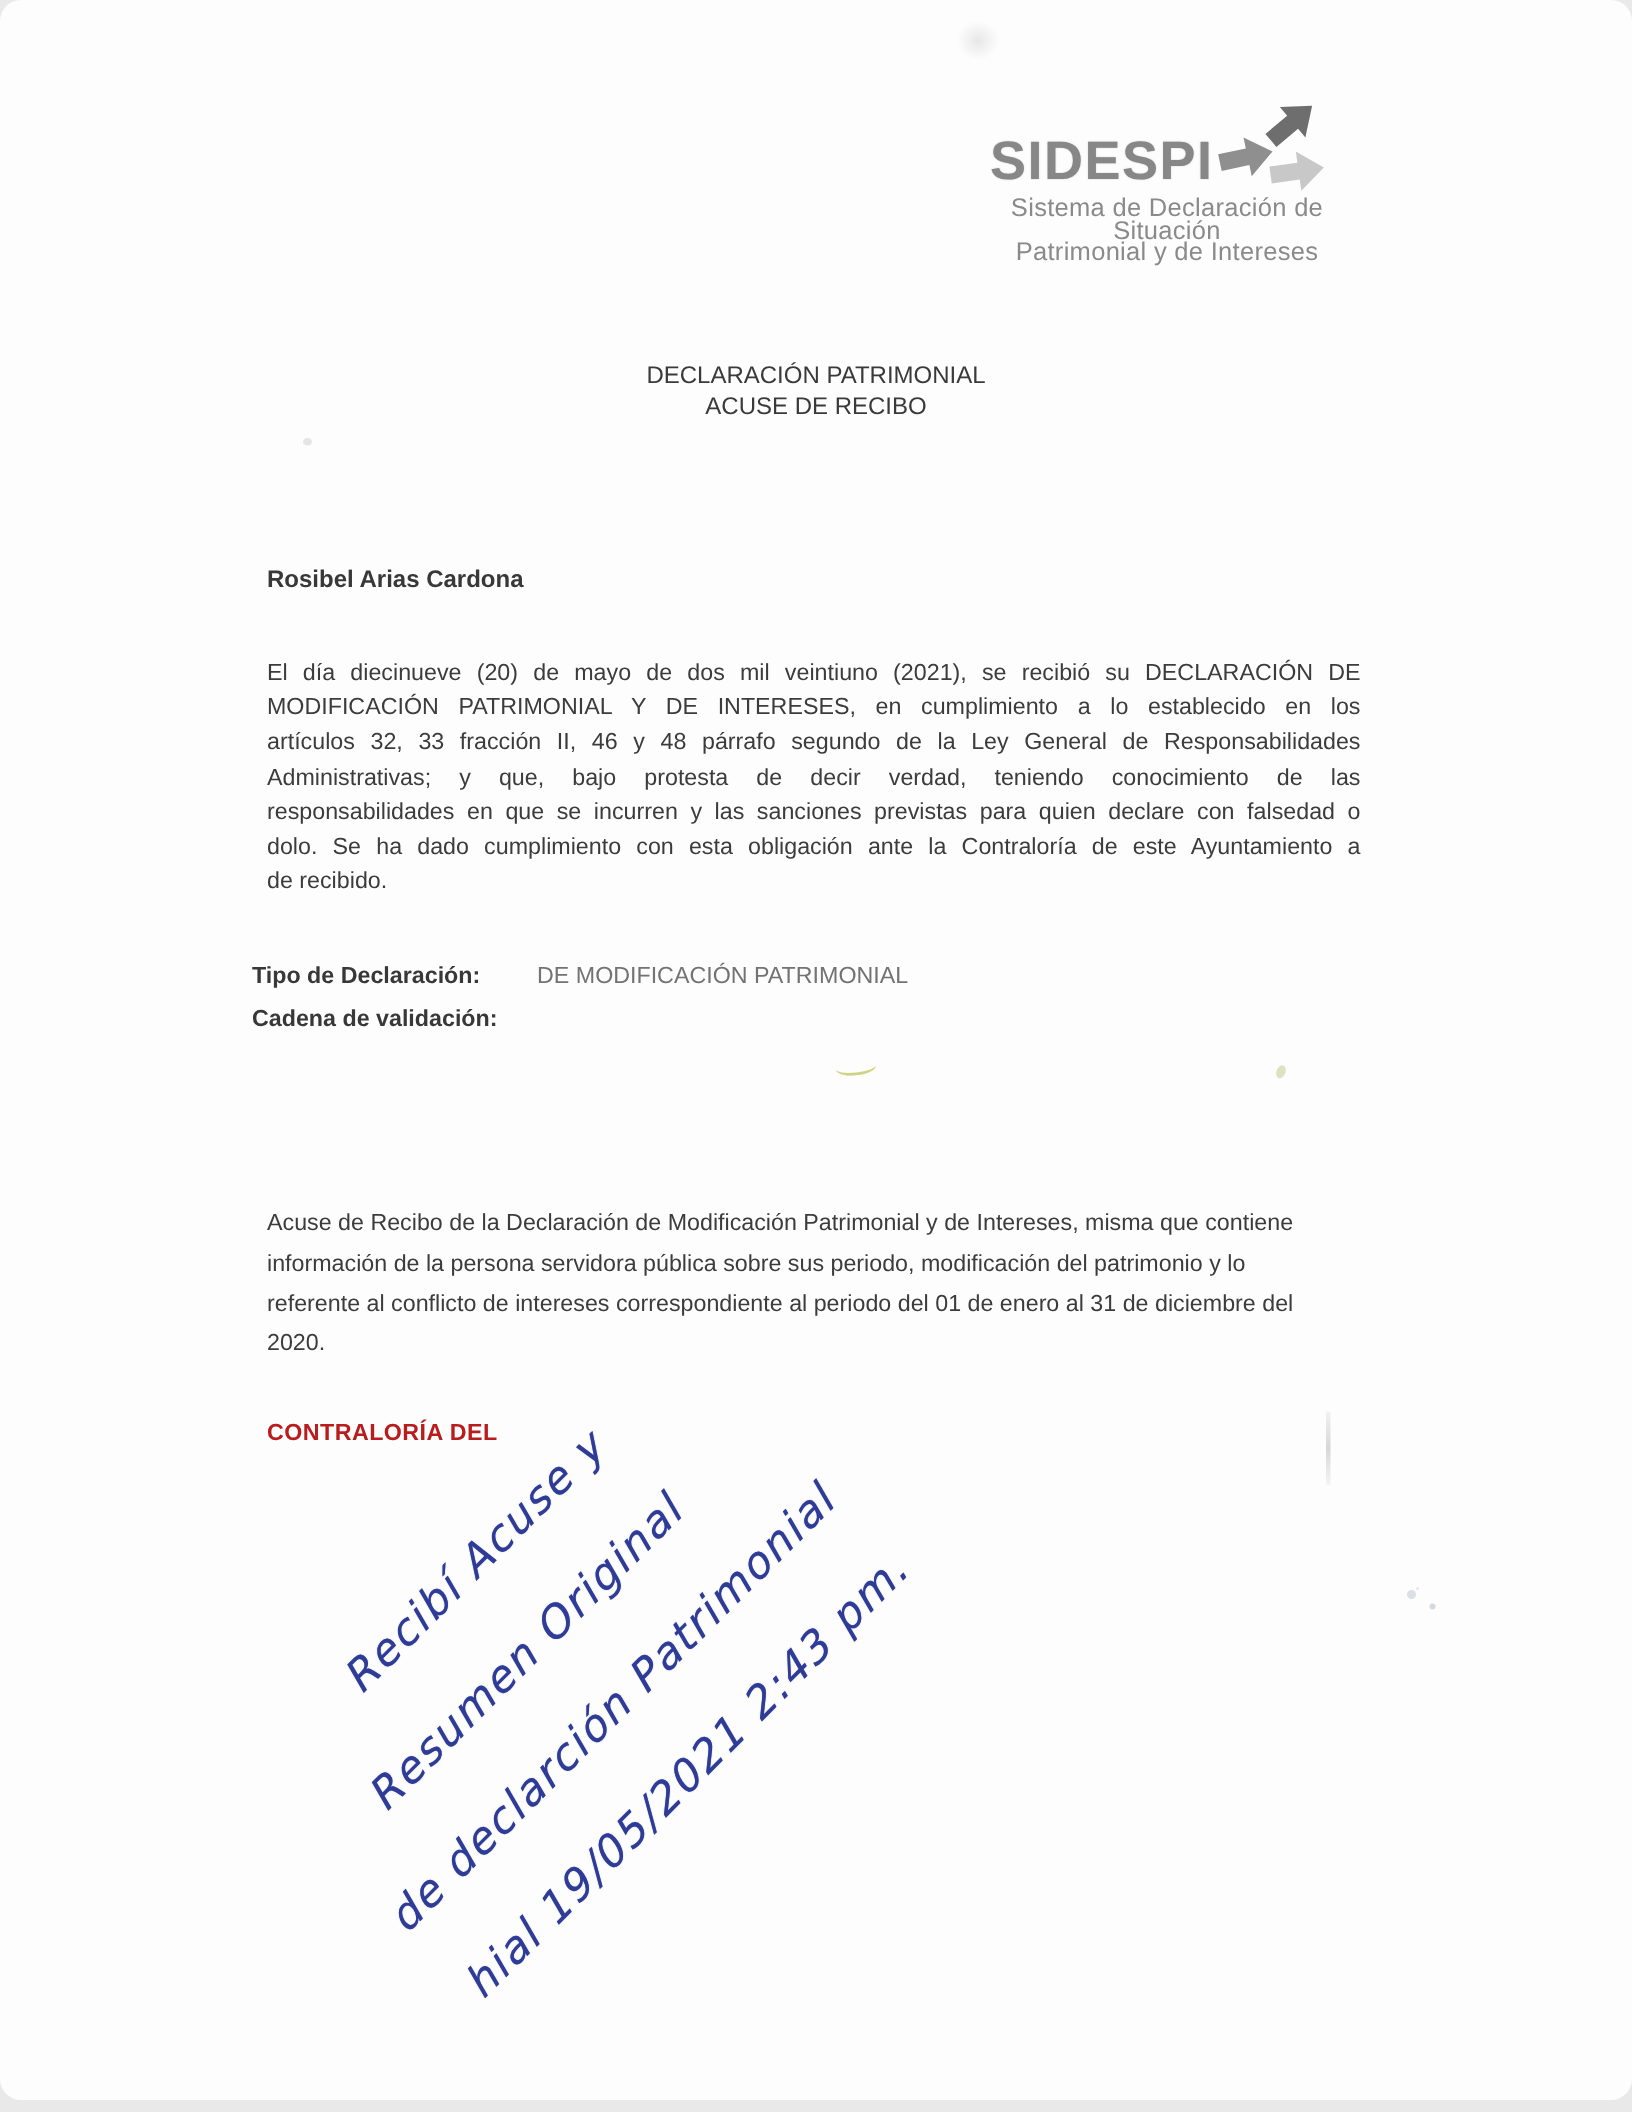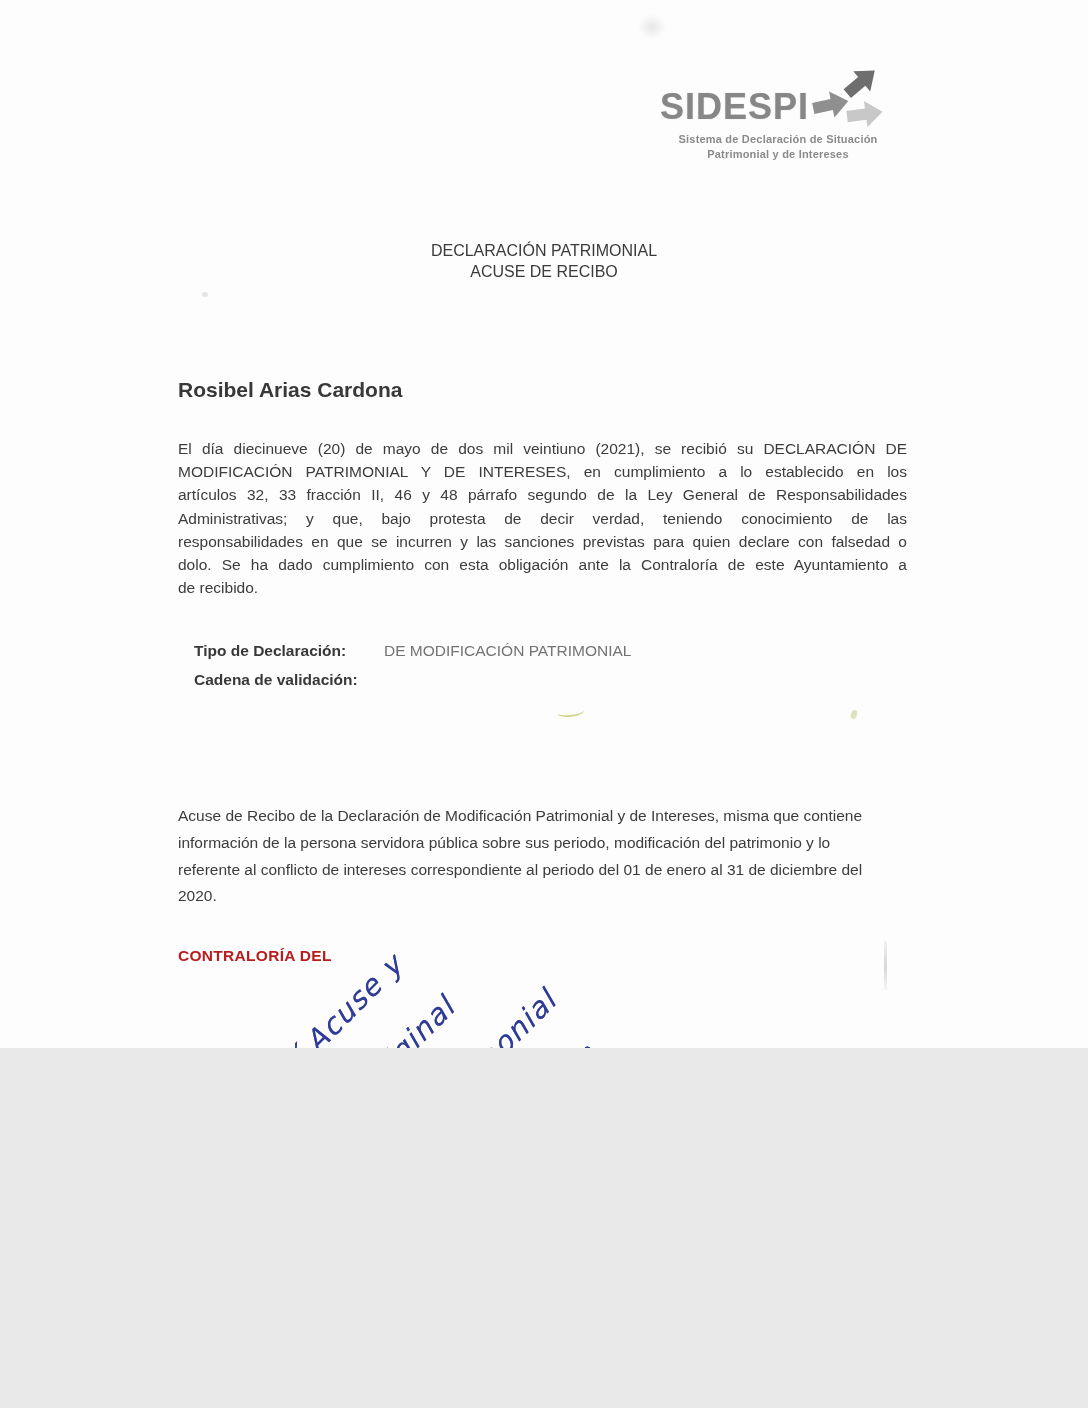--- a/index.html
+++ b/index.html
@@ -1,53 +1,54 @@
 <!DOCTYPE html>
 <html><head>
 <meta charset="utf-8">
 <style>
   html,body { margin:0; padding:0; background:#e9e9e9; }
   .page {
     position:relative;
-    width:1088px; height:1048px;
+    width:1088px; height:1400px;
     margin:0 auto;
     background:#fdfdfd;
     overflow:hidden;
     font-family:"Liberation Sans", sans-serif;
     color:#3c3c3c;
+    border-radius:14px;
   }
 
   
   .logo { position:absolute; left:660px; top:76px; width:236px; text-align:center; }
   .logo-row { display:flex; align-items:center; justify-content:center; gap:2px; }
   .wordmark {
     font-size:36px; font-weight:bold; color:#878787;
     letter-spacing:1px; line-height:40px;
     text-shadow:0 0 1px rgba(135,135,135,.55);
   }
   .logo-arrows { width:86px; height:76px; margin-top:-14px; }
   .logo-subtitle {
-    margin-top:-6px; font-size:11px; font-weight:bold; color:#8a8a8a;
+    margin-top:-6px; font-size:17px; font-weight:normal; color:#8a8a8a;
     line-height:14.5px; letter-spacing:.2px;
   }
 
   
   .doc-title {
     position:absolute; left:0; top:240px; width:100%;
     text-align:center; font-size:16px; line-height:21px; color:#3a3a3a;
   }
 
   
-  .recipient { position:absolute; left:178px; top:378px; font-size:21px; font-weight:bold; color:#383838; }
+  .recipient { position:absolute; left:178px; top:378px; font-size:16px; font-weight:bold; color:#383838; }
 
   .para1 { position:absolute; left:178px; top:437px; width:729px; font-size:15.5px; line-height:23.2px; }
   .para1 .jline { text-align:justify; text-align-last:justify; white-space:normal; }
   .para1 .jline.last { text-align-last:left; }
 
-  .fields { position:absolute; left:194px; top:642px; width:740px; font-size:15.5px; }
+  .fields { position:absolute; left:168px; top:642px; width:740px; font-size:15.5px; }
   .field-row { display:flex; align-items:baseline; height:28.5px; }
   .flabel { font-weight:bold; color:#383838; min-width:186px; }
   .fvalue { color:#737373; padding-left:4px; }
 
   .para2 { position:absolute; left:178px; top:803px; width:742px; font-size:15.5px; line-height:26.8px; }
 
   .contraloria { position:absolute; left:178px; top:947px; font-size:15.5px; font-weight:bold; color:#b91c1c; letter-spacing:.3px; }
 
   
   .handwriting {

